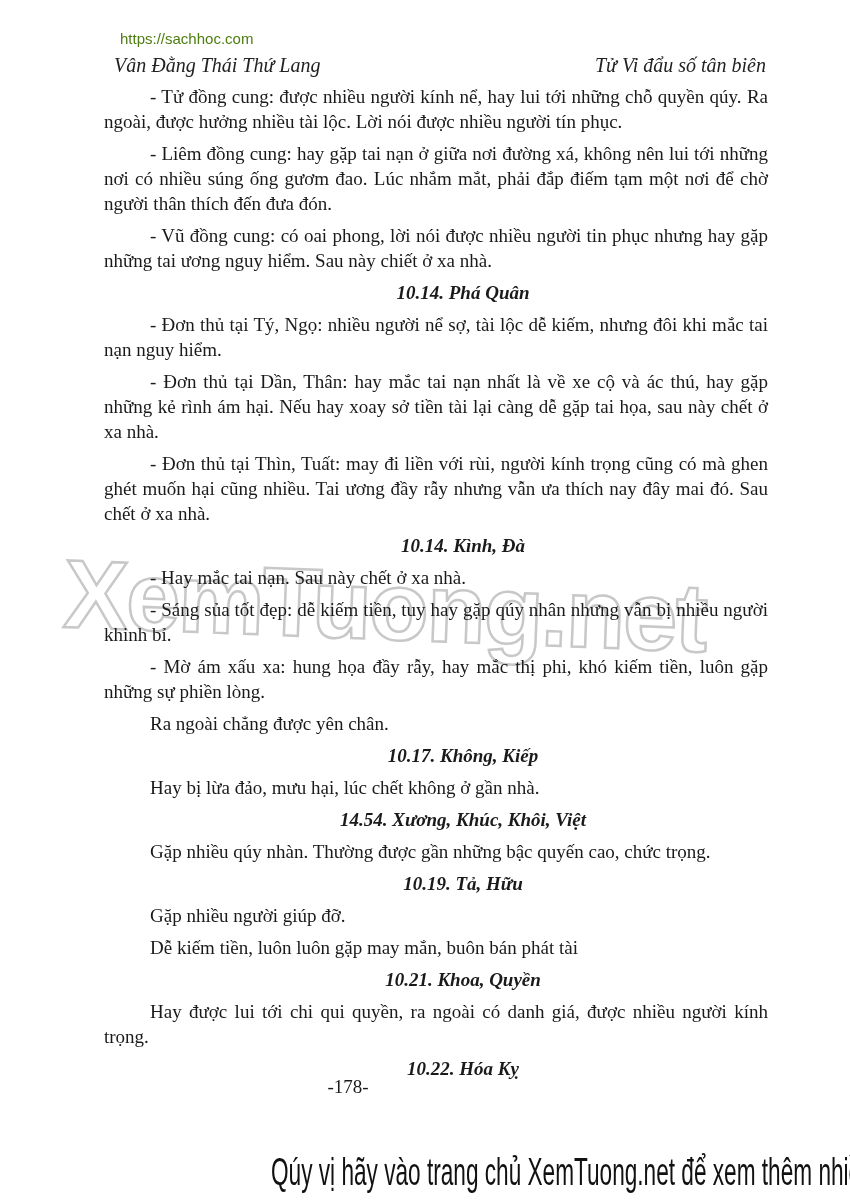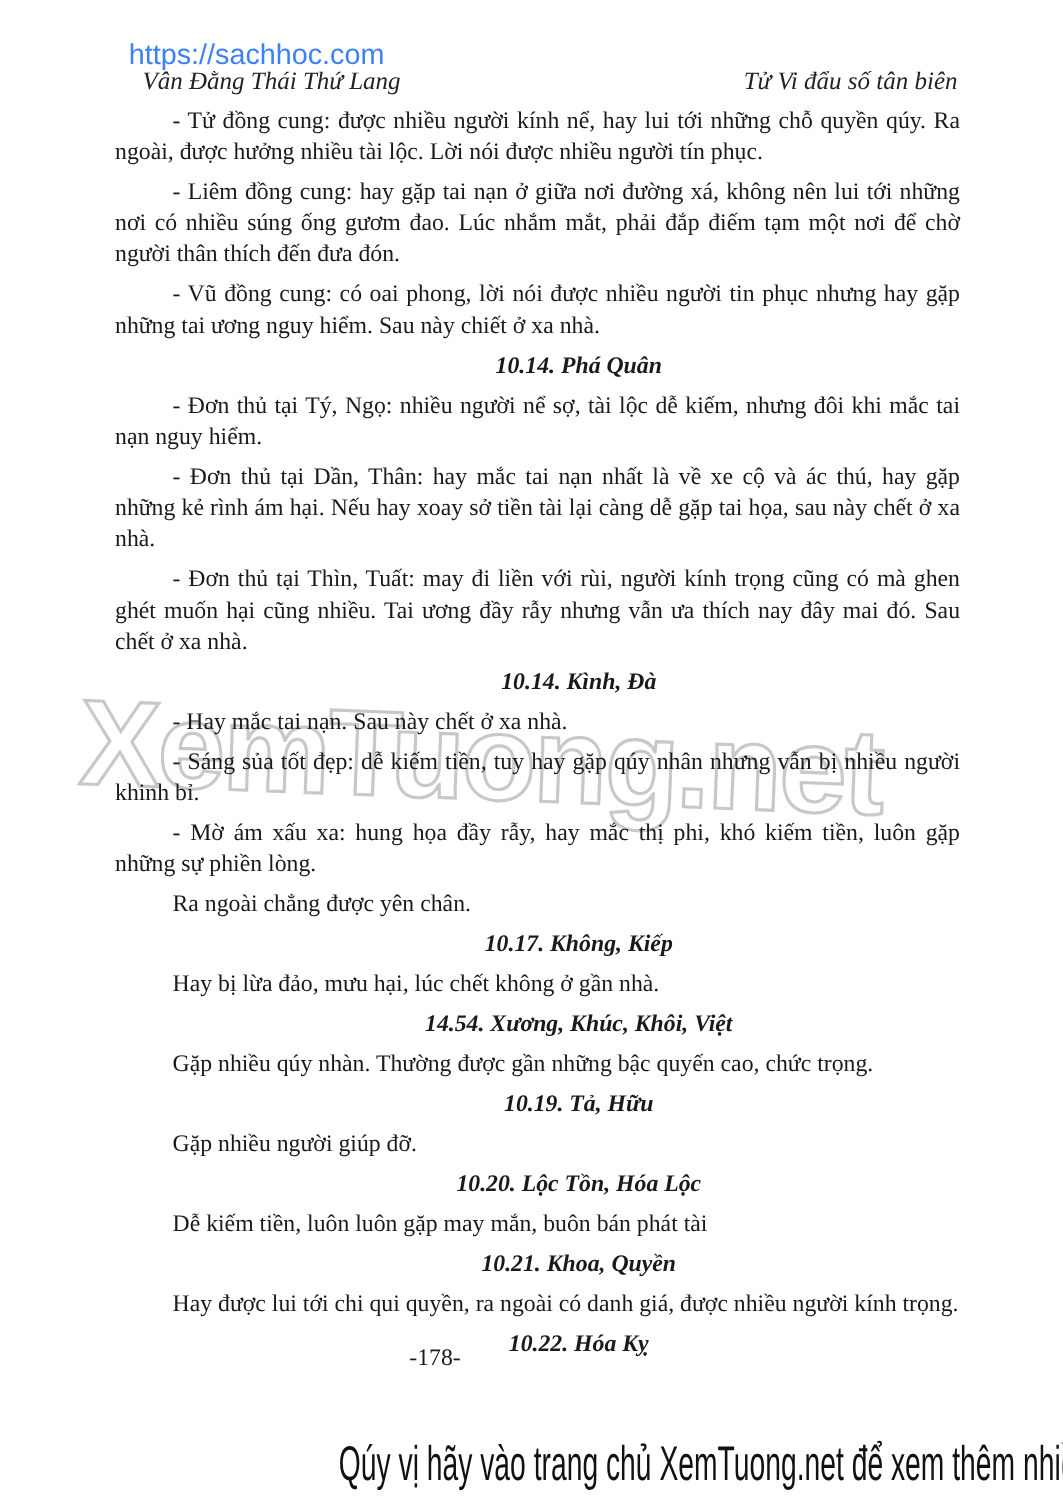--- a/index.html
+++ b/index.html
@@ -7,40 +7,40 @@
     width: 850px; height: 1202px;
     background: #ffffff;
     font-family: "Liberation Serif", serif;
     color: #1a1a1a;
     position: relative;
     overflow: hidden;
   }
   .page { position: absolute; inset: 0; background: #ffffff; }
 
   .site-link {
-    position: absolute; left: 103px; top: 30px;
+    position: absolute; left: 120px; top: 30px;
     font-family: "Liberation Sans", sans-serif;
-    font-size: 23px; color: #3b82f6; text-decoration: none;
+    font-size: 15px; color: #4d7c0f; text-decoration: none;
     z-index: 2;
   }
 
   .running-head {
     position: absolute; left: 114px; right: 84px; top: 54px;
     display: flex; justify-content: space-between;
     font-style: italic; font-size: 20px; color: #222;
     z-index: 2;
   }
 
   .content {
     position: absolute; left: 88px; right: 82px; top: 84px;
     font-size: 19px; line-height: 25px;
     text-align: justify;
     z-index: 2;
   }
-  .content .blk { margin: 7px 0 0 4px; }
+  .content .blk { margin: 7px 0 0 16px; }
   .content .blk:first-child { margin-top: 0; }
   .content .p { text-indent: 46px; }
   .content .h {
     margin-left: 70px; text-indent: 0;
     font-weight: bold; font-style: italic;
     text-align: center;
   }
 
   .watermark {
     position: absolute; left: 66px; top: 538px;
@@ -98,21 +98,20 @@
     <div class="blk p">- Hay mắc tai nạn. Sau này chết ở xa nhà.</div>
     <div class="blk p">- Sáng sủa tốt đẹp: dễ kiếm tiền, tuy hay gặp qúy nhân nhưng vẫn bị nhiều người khinh bỉ.</div>
     <div class="blk p">- Mờ ám xấu xa: hung họa đầy rẫy, hay mắc thị phi, khó kiếm tiền, luôn gặp những sự phiền lòng.</div>
     <div class="blk p">Ra ngoài chẳng được yên chân.</div>
     <div class="blk h">10.17. Không, Kiếp</div>
     <div class="blk p">Hay bị lừa đảo, mưu hại, lúc chết không ở gần nhà.</div>
     <div class="blk h">14.54. Xương, Khúc, Khôi, Việt</div>
     <div class="blk p">Gặp nhiều qúy nhàn. Thường được gần những bậc quyến cao, chức trọng.</div>
     <div class="blk h">10.19. Tả, Hữu</div>
     <div class="blk p">Gặp nhiều người giúp đỡ.</div>
-    <div class="blk h">10.20. Lộc Tồn, Hóa Lộc</div>
     <div class="blk p">Dễ kiếm tiền, luôn luôn gặp may mắn, buôn bán phát tài</div>
     <div class="blk h">10.21. Khoa, Quyền</div>
     <div class="blk p">Hay được lui tới chi qui quyền, ra ngoài có danh giá, được nhiều người kính trọng.</div>
     <div class="blk h">10.22. Hóa Kỵ</div>
   </div>
 
   <div class="page-number">-178-</div>
 
   <div class="footer-banner">
     <span class="inner">Qúy vị hãy vào trang chủ XemTuong.net để xem thêm nhiều mục hay khác</span>

